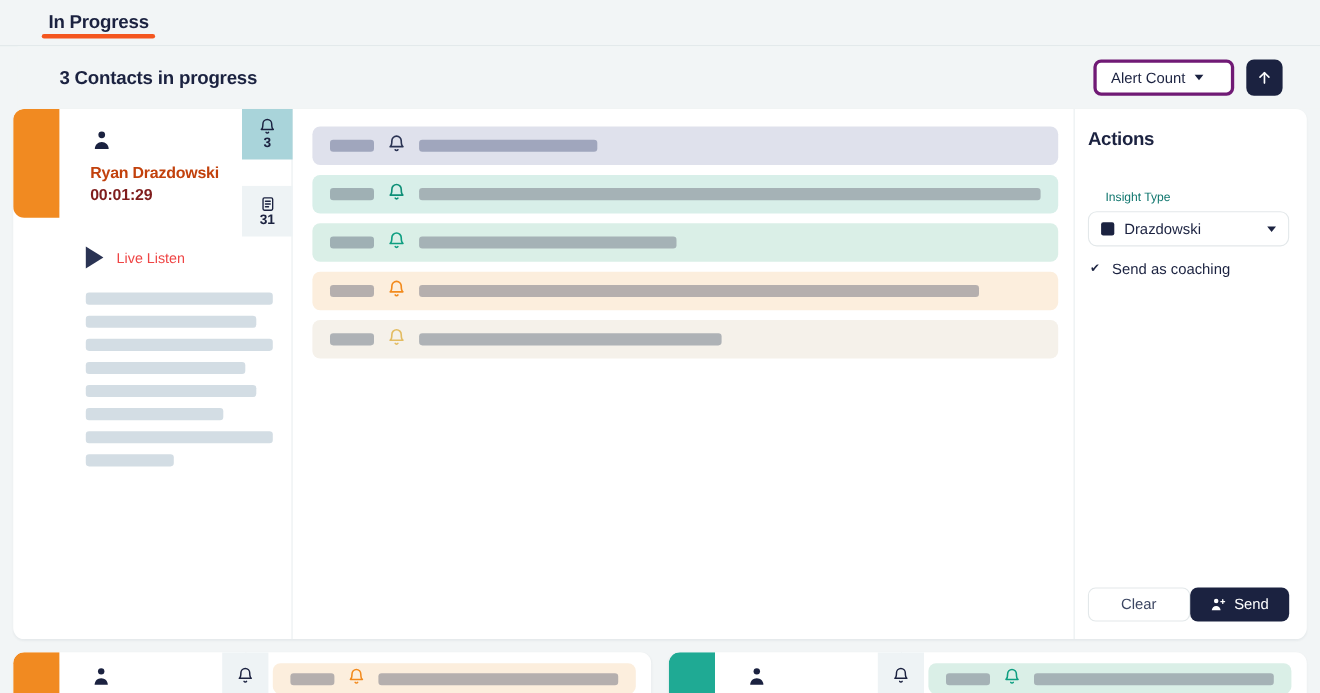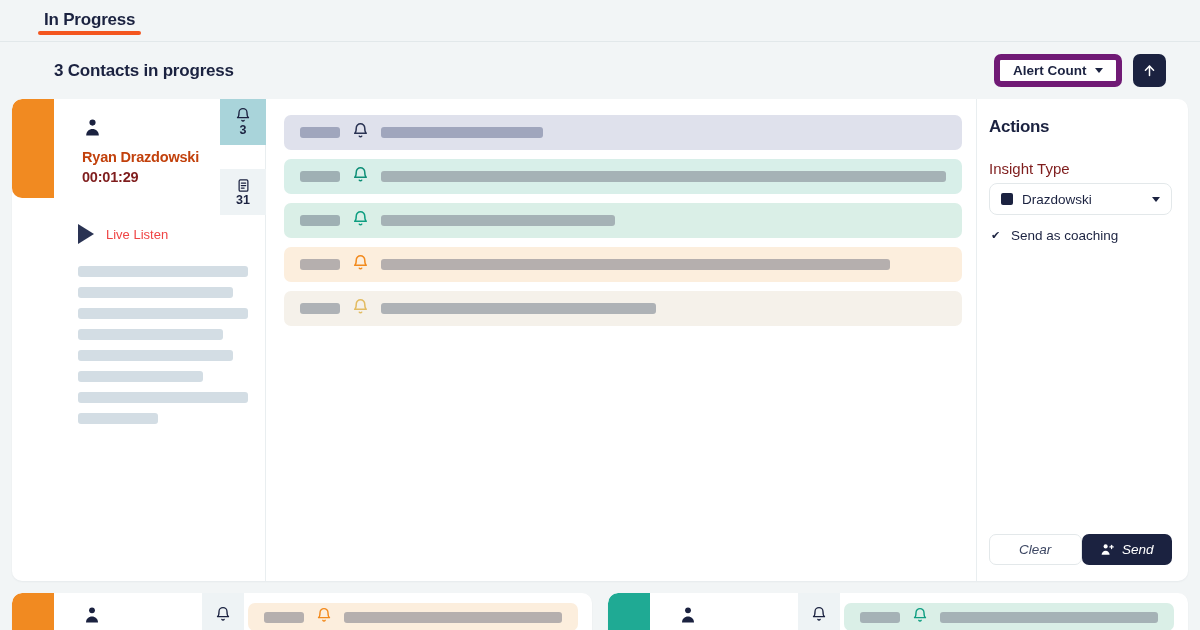--- a/index.html
+++ b/index.html
@@ -59,27 +59,27 @@
     letter-spacing: -0.2px;
     color: #1b2240;
   }
   .header-actions { display: flex; align-items: center; gap: 11px; }
 
   .pill-select {
     height: 33px;
     min-width: 128px;
     padding: 0 13px;
     background: #ffffff;
-    border: 6px solid #701a75;
+    border: 3px solid #701a75;
     border-radius: 7px;
     display: flex;
     align-items: center;
     gap: 8px;
     font-size: 13.5px;
-    font-weight: 700;
+    font-weight: 400;
     color: #1b2240;
   }
   .caret {
     width: 0; height: 0;
     border-left: 4.5px solid transparent;
     border-right: 4.5px solid transparent;
     border-top: 5.5px solid #1b2240;
   }
   .icon-btn-dark {
     width: 33px; height: 33px;
@@ -210,36 +210,36 @@
     flex: 0 0 212px;
     border-left: 1px solid #e9eef0;
     padding: 18px 16px 16px 12px;
     display: flex;
     flex-direction: column;
   }
   .actions-title {
     font-size: 17px;
     font-weight: 700;
     letter-spacing: -0.3px;
-    margin-bottom: 3px;
+    margin-bottom: 17px;
     color: #1b2240;
   }
   .insight-box {
     height: 96px;
     border: 1px solid #e3e8ea;
     border-radius: 8px;
     background: #fff;
     padding: 10px 12px;
     font-size: 13.5px;
     color: #67708c;
   }
   .field-label {
-    font-size: 15px;
-    color: #7f1d1d;
-    margin: 20px 0 6px 0;
+    font-size: 11px;
+    color: #0f766e;
+    margin: 20px 0 6px 16px;
   }
   .type-select {
     height: 32px;
     border: 1px solid #e3e8ea;
     border-radius: 8px;
     background: #fff;
     display: flex;
     align-items: center;
     padding: 0 11px;
     gap: 9px;
@@ -266,21 +266,20 @@
     color: #1b2240;
     font-size: 11px;
     line-height: 1;
   }
   .check-label { font-size: 13.5px; color: #1b2240; }
 
   .actions-footer {
     margin-top: auto;
     display: flex;
     align-items: center;
-    font-style: italic;
   }
   .btn-clear {
     flex: 1;
     height: 31px;
     border: 1px solid #e3e8ea;
     border-radius: 7px;
     background: #fff;
     font-size: 13.5px;
     color: #3d4763;
     display: flex; align-items: center; justify-content: center;

